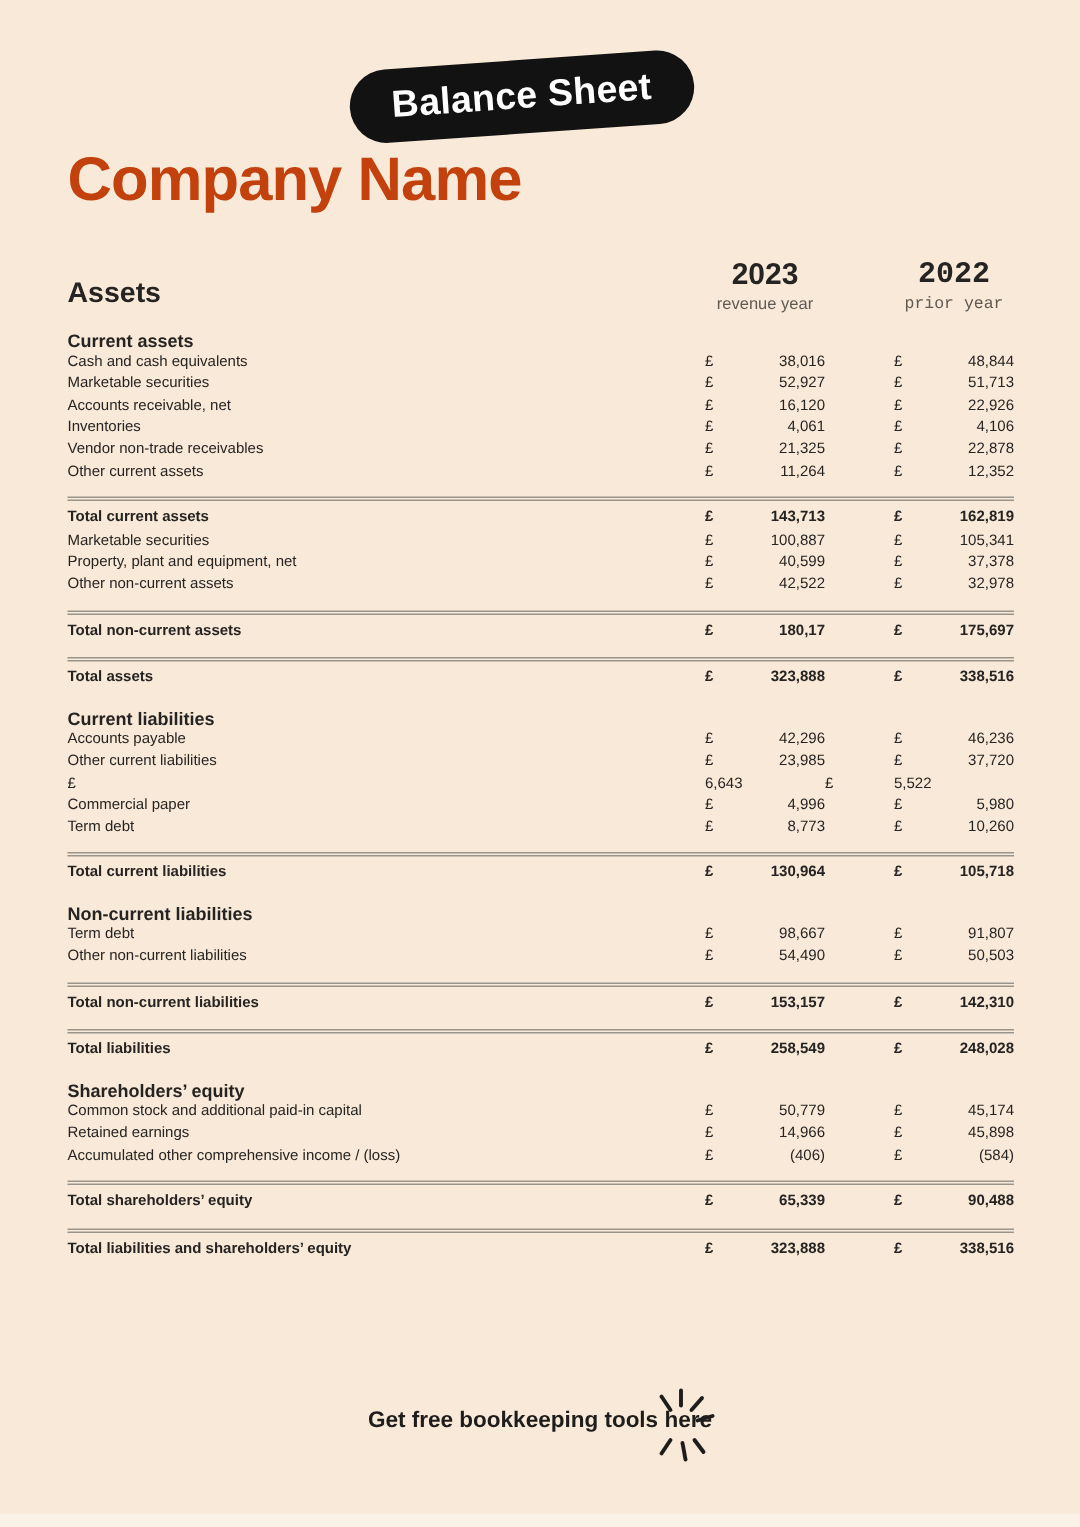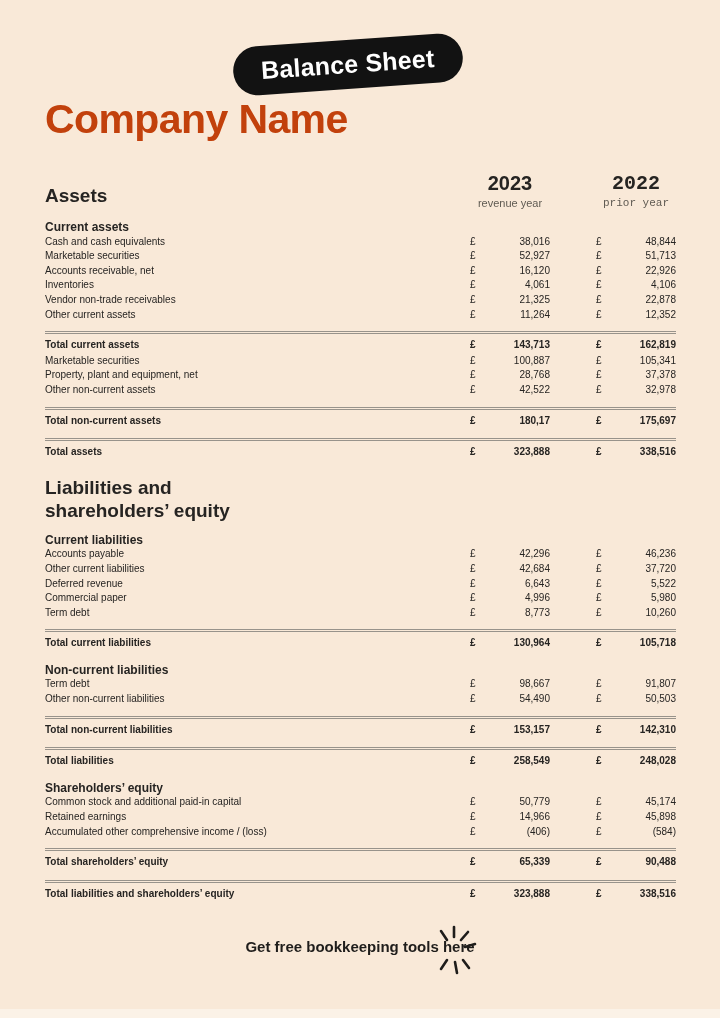--- a/index.html
+++ b/index.html
@@ -147,21 +147,21 @@
         <div class="label">Marketable securities</div>
         <div class="cur">£</div>
         <div class="val">100,887</div>
         <div class=""></div>
         <div class="cur">£</div>
         <div class="val">105,341</div>
       </div>
       <div class="grid6 row ">
         <div class="label">Property, plant and equipment, net</div>
         <div class="cur">£</div>
-        <div class="val">28,768</div>
+        <div class="val">40,599</div>
         <div class=""></div>
         <div class="cur">£</div>
         <div class="val">37,378</div>
       </div>
       <div class="grid6 row ">
         <div class="label">Other non-current assets</div>
         <div class="cur">£</div>
         <div class="val">42,522</div>
         <div class=""></div>
         <div class="cur">£</div>
@@ -178,45 +178,40 @@
       <div class="grid6 row total-row">
         <div class="label">Total assets</div>
         <div class="cur">£</div>
         <div class="val">323,888</div>
         <div class=""></div>
         <div class="cur">£</div>
         <div class="val">338,516</div>
       </div>
     </div>
 
-  <div class="section-title">
-    <div>Liabilities and</div>
-    <div>shareholders’ equity</div>
-  </div>
 
   <div>
       <div class="group-label">Current liabilities</div>
       <div class="grid6 row ">
         <div class="label">Accounts payable</div>
         <div class="cur">£</div>
         <div class="val">42,296</div>
         <div class=""></div>
         <div class="cur">£</div>
         <div class="val">46,236</div>
       </div>
       <div class="grid6 row ">
         <div class="label">Other current liabilities</div>
         <div class="cur">£</div>
-        <div class="val">42,684</div>
+        <div class="val">23,985</div>
         <div class=""></div>
         <div class="cur">£</div>
         <div class="val">37,720</div>
       </div>
       <div class="grid6 row ">
-        <div class="label">Deferred revenue</div>
         <div class="cur">£</div>
         <div class="val">6,643</div>
         <div class=""></div>
         <div class="cur">£</div>
         <div class="val">5,522</div>
       </div>
       <div class="grid6 row ">
         <div class="label">Commercial paper</div>
         <div class="cur">£</div>
         <div class="val">4,996</div>

